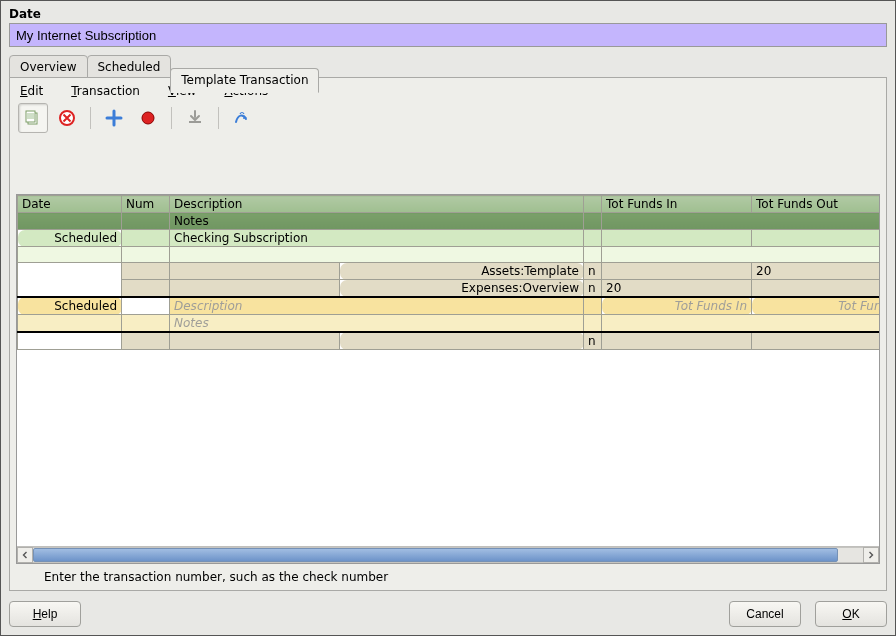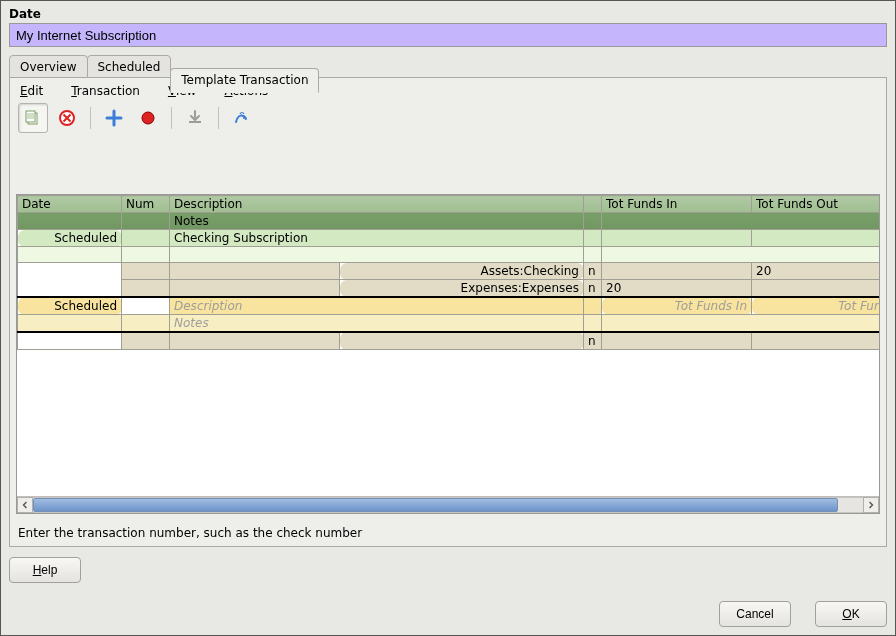--- a/index.html
+++ b/index.html
@@ -241,42 +241,43 @@
     left: 0;
     top: 0;
     height: 100%;
     width: 97%;
     background: linear-gradient(to bottom, #a1bde2 0%, #6d93c9 100%);
     border: 1px solid #7591b6;
     box-sizing: border-box;
     border-radius: 2px;
   }
   .hint {
-    padding: 12px 2px 0 2px;
-    font-size: 12px;
+    padding: 6px 2px 0 2px;
+    font-size: 12px;
+    margin-left: 26px;
   }
   .button-row {
     display: flex;
     justify-content: space-between;
     padding-top: 10px;
   }
   .btn {
     min-width: 72px;
     height: 26px;
     background: linear-gradient(to bottom, #f8f7f3, #e4e3df);
     border: 1px solid #a0a09c;
     border-radius: 4px;
     padding: 0 14px;
     font-size: 12px;
     cursor: pointer;
     display: inline-flex;
     align-items: center;
     justify-content: center;
   }
-  .btn-group-right { display: flex; gap: 24px; margin-top: 44px; }
+  .btn-group-right { display: flex; gap: 14px; }
 </style>
 </head>
 <body>
 
 <div class="window">
 
 
   <div class="content">
 
     <div class="name-label">Date</div>
@@ -382,29 +383,29 @@
               <td></td>
               <td></td>
               <td colspan="2"></td>
               <td></td>
               <td colspan="2"></td>
             </tr>
             <tr class="row-tan">
               <td rowspan="2" class="blank-white"></td>
               <td></td>
               <td></td>
-              <td class="txt-right">Assets:Checking</td>
+              <td class="txt-right">Assets:Template</td>
               <td>n</td>
               <td></td>
               <td>20</td>
             </tr>
             <tr class="row-tan">
               <td></td>
               <td></td>
-              <td class="txt-right">Expenses:Expenses</td>
+              <td class="txt-right">Expenses:Overview</td>
               <td>n</td>
               <td>20</td>
               <td></td>
             </tr>
 
             <tr class="row-yellow" style="border-top:2px solid #000;">
               <td class="txt-right">Scheduled</td>
               <td style="background:#fff;"></td>
               <td colspan="2"><span class="placeholder-txt">Description</span></td>
               <td></td>

